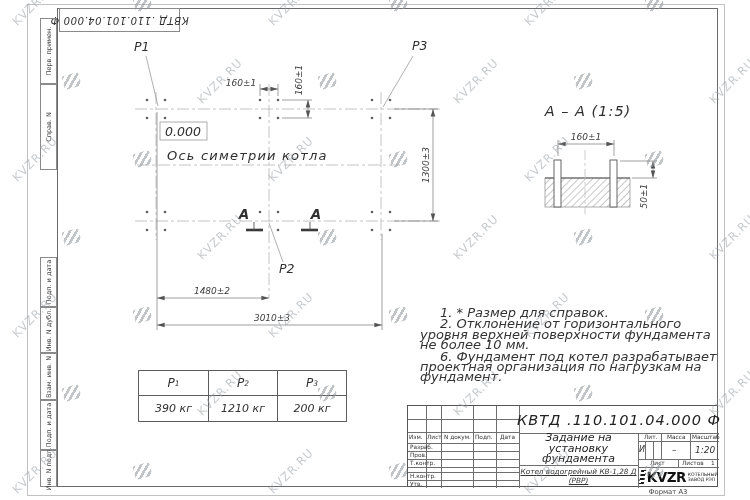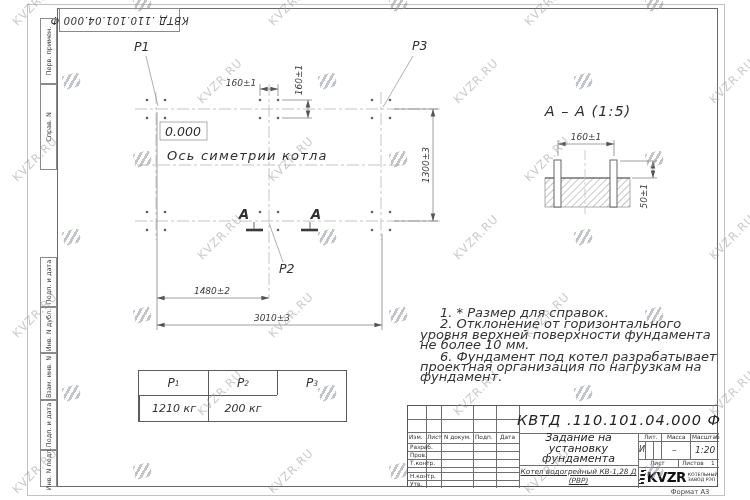--- a/index.html
+++ b/index.html
@@ -36,21 +36,21 @@
   .tb-docnum{position:absolute;left:111px;top:0;width:200px;height:27px;display:flex;align-items:center;justify-content:center;
              font-style:italic;font-size:14.5px;letter-spacing:1px;color:#222;white-space:nowrap;}
   .tb-title{position:absolute;left:111px;top:27px;width:119px;height:32px;display:flex;align-items:center;justify-content:center;
             text-align:center;font-style:italic;font-size:11px;line-height:10.5px;color:#222;}
   .tb-product{position:absolute;left:111px;top:59px;width:119px;height:23px;display:flex;align-items:center;justify-content:center;
               text-align:center;font-style:italic;font-size:7.3px;line-height:8.5px;color:#333;text-decoration:underline;}
   .tb-logo{position:absolute;left:232px;top:62px;width:78px;height:18px;display:flex;align-items:center;justify-content:center;gap:2px;}
   .logo-bars{width:11px;height:14px;background:repeating-linear-gradient(170deg,#1c1c1c 0 2px,transparent 2px 4.2px);transform:skewX(-10deg);}
   .logo-name{font-weight:bold;font-size:13.5px;color:#111;letter-spacing:-.5px;}
   .logo-sub{display:flex;flex-direction:column;justify-content:center;font-size:4.6px;line-height:5.2px;color:#222;}
-  .format-label{position:absolute;left:630px;top:488px;width:120px;text-align:center;font-size:6.8px;color:#444;}
+  .format-label{position:absolute;left:608px;top:488px;width:120px;text-align:center;font-size:6.8px;color:#444;}
   
   .wm-layer{position:absolute;left:0;top:0;width:750px;height:500px;pointer-events:none;z-index:40;}
   .wm-text{position:absolute;font-size:11.5px;color:#9aa0a6;opacity:.55;transform:rotate(-45deg);letter-spacing:1px;white-space:nowrap;}
   .wm-logo{position:absolute;width:17px;height:14px;opacity:.55;border-radius:2px;
            background:repeating-linear-gradient(135deg,#8e959b 0 2.6px,transparent 2.6px 5.6px);transform:rotate(-15deg);}
   
   .draw{position:absolute;left:0;top:0;z-index:10;}
   .dim{font-style:italic;font-size:9px;fill:#3c3c3c;}
   .lbl{font-style:italic;font-size:12.5px;fill:#2f2f2f;}
   .sec-letter{font-style:italic;font-weight:600;font-size:13.5px;fill:#2f2f2f;}
@@ -233,20 +233,21 @@
         <sub>1</sub>
       </div>
     <div class="lt-cell r0">
         <span>P</span>
         <sub>2</sub>
       </div>
     <div class="lt-cell r0">
         <span>P</span>
         <sub>3</sub>
       </div>
+    <div class="lt-cell lt-val c0">390 кг</div>
     <div class="lt-cell lt-val">1210 кг</div>
     <div class="lt-cell lt-val">200 кг</div>
   </div>
 
   <div class="tblock">
 
     <div class="tl-v" style="left:18px;top:0;height:82px;"></div>
     <div class="tl-v" style="left:33px;top:0;height:82px;"></div>
     <div class="tl-v" style="left:65px;top:0;height:82px;"></div>
     <div class="tl-v" style="left:88px;top:0;height:82px;"></div>

